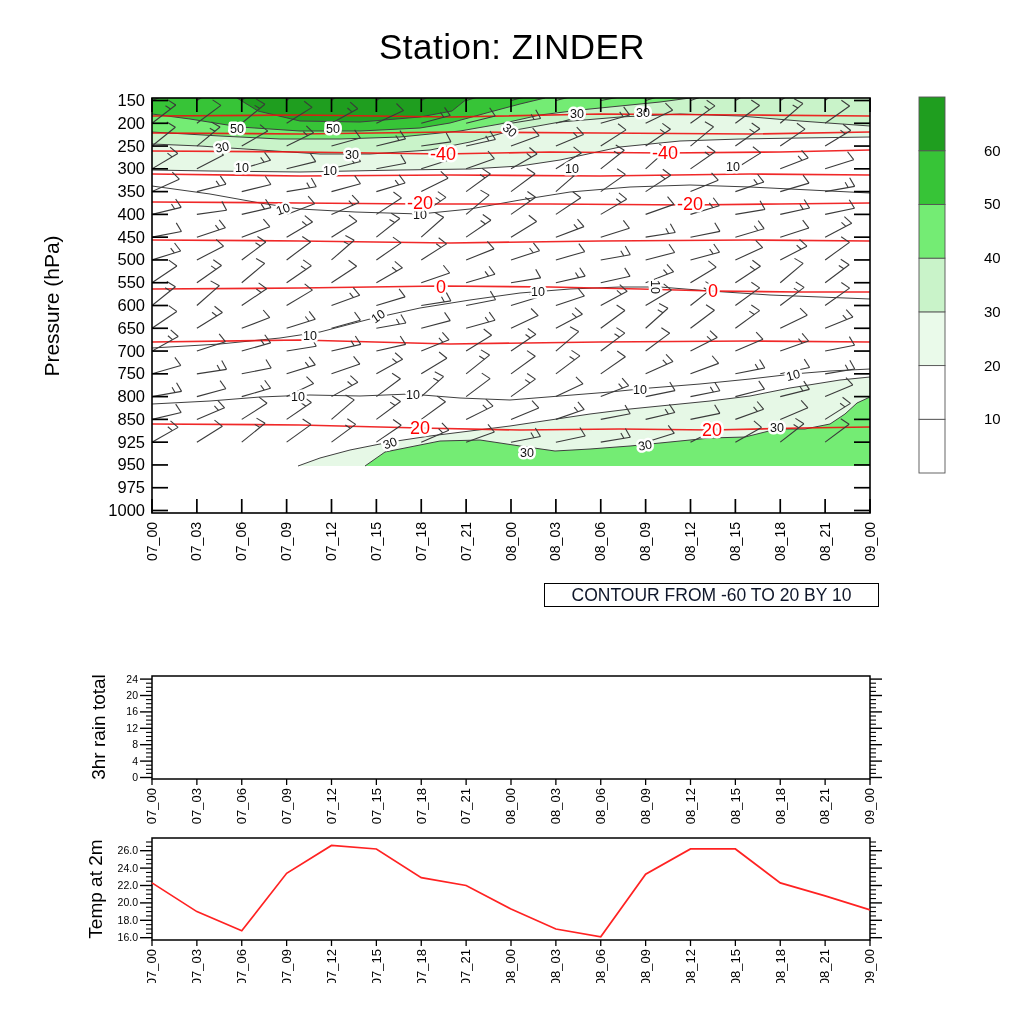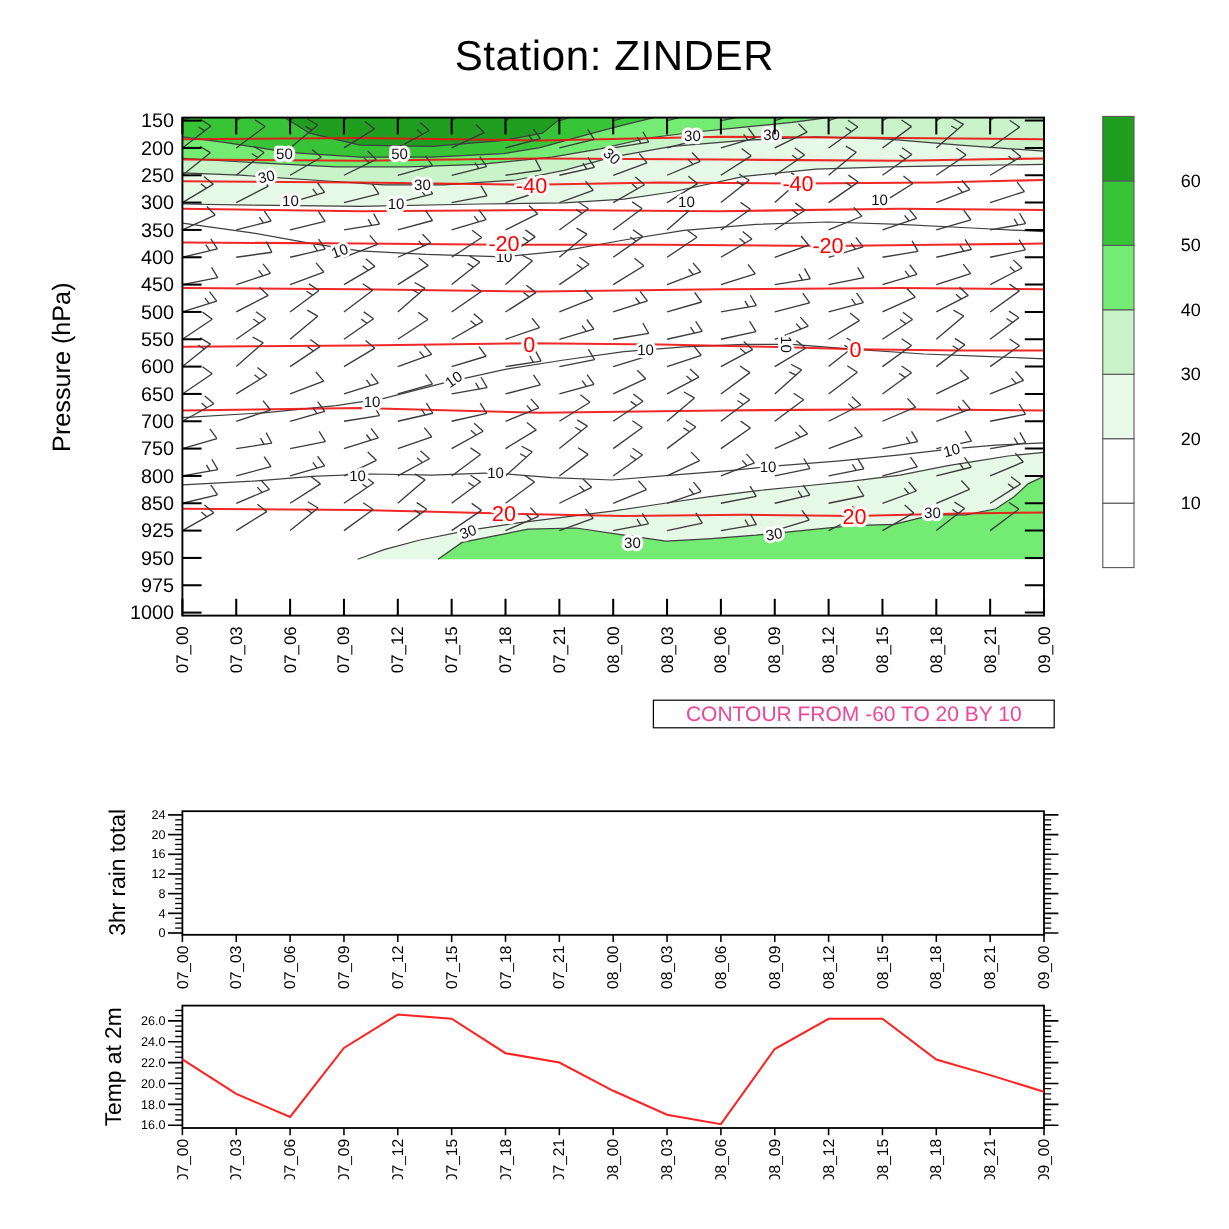--- a/index.html
+++ b/index.html
@@ -7,21 +7,21 @@
         font-family:"Liberation Sans", sans-serif;}
   #fig{position:absolute;left:0;top:0;}
   .title{position:absolute;left:0;top:27px;width:1024px;text-align:center;
          font-size:35px;color:#000;letter-spacing:0.5px;}
   .rot-label{position:absolute;white-space:nowrap;color:#000;
              transform:translate(-50%,-50%) rotate(-90deg);}
   .ylab-main{font-size:21px;}
   .ylab-small{font-size:19px;}
   .caption{position:absolute;left:544px;top:583px;width:333px;height:22px;
            border:1.4px solid #000;font-size:17.5px;line-height:22px;text-align:center;
-           color:#ec4899;background:#fff;}
+           color:#0f172a;background:#fff;}
   svg text{font-family:"Liberation Sans", sans-serif;}
 </style>
 </head>
 <body>
 <div id="page">
 
   <div class="title">Station: ZINDER</div>
 
   <svg id="fig" width="1024" height="1024" viewBox="0 0 1024 1024">
       <defs>

